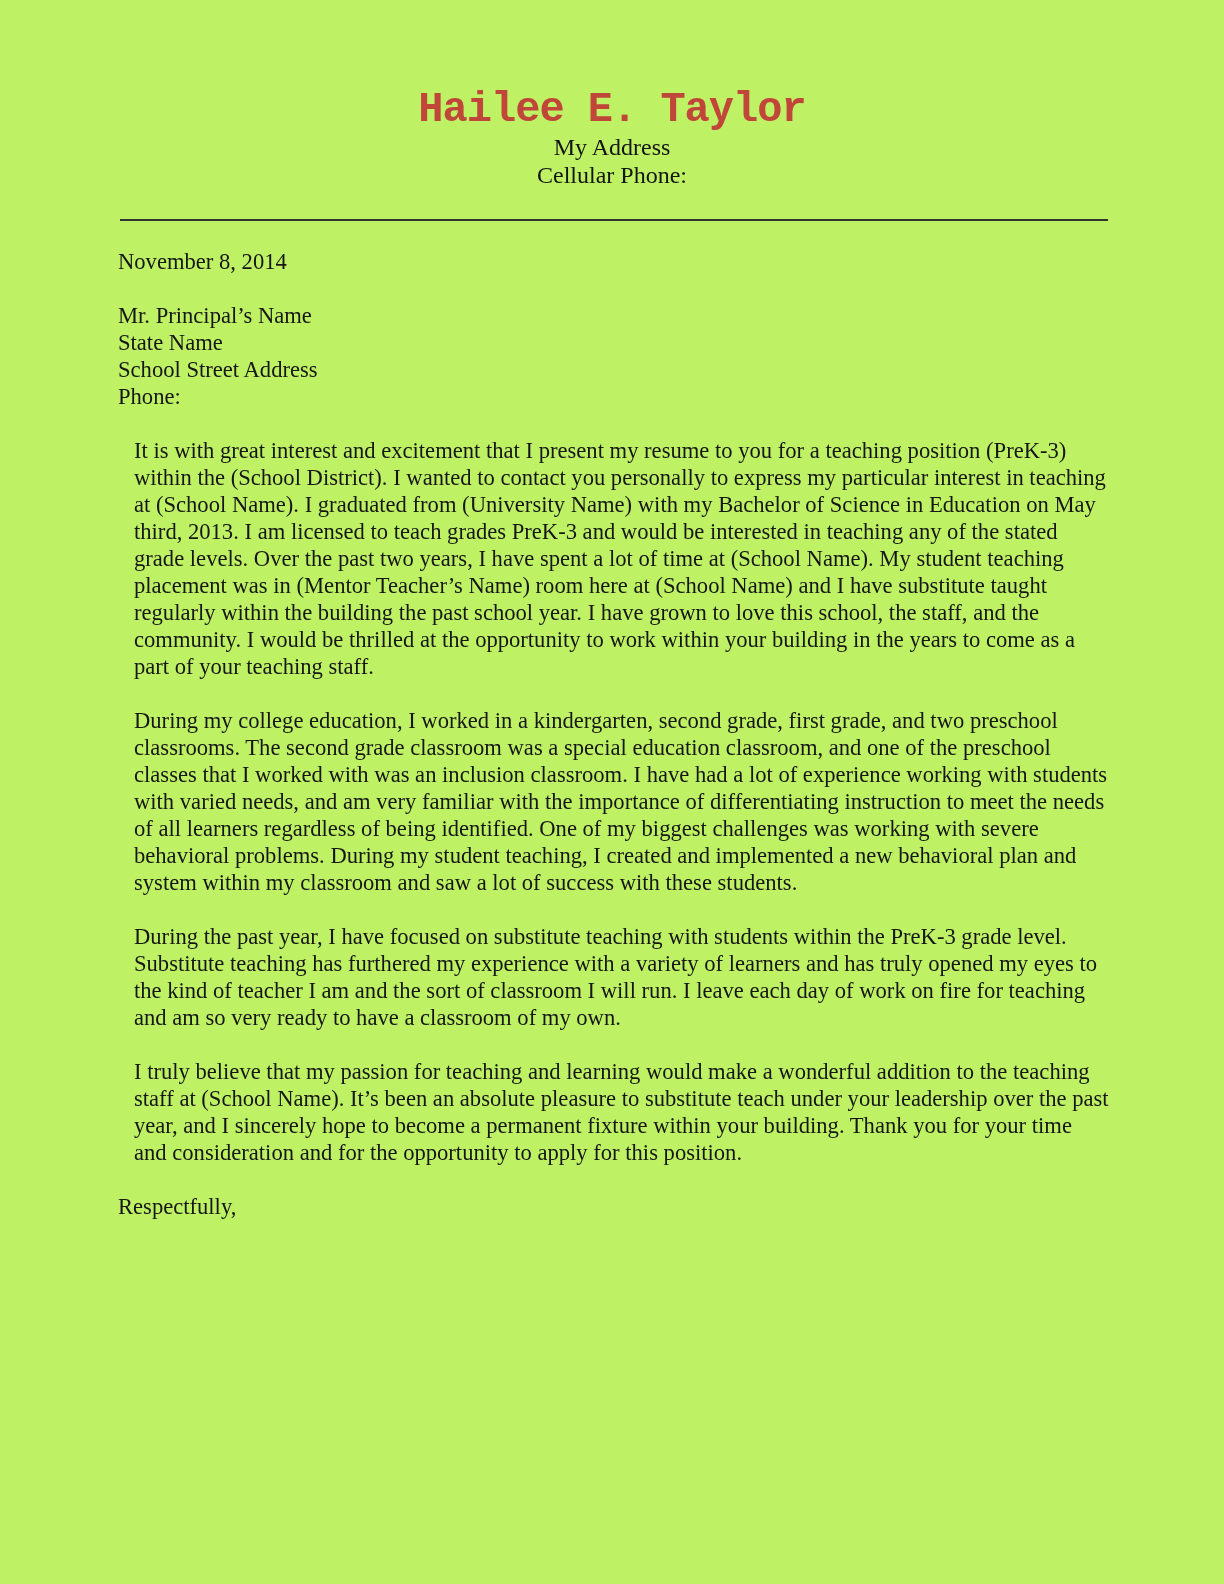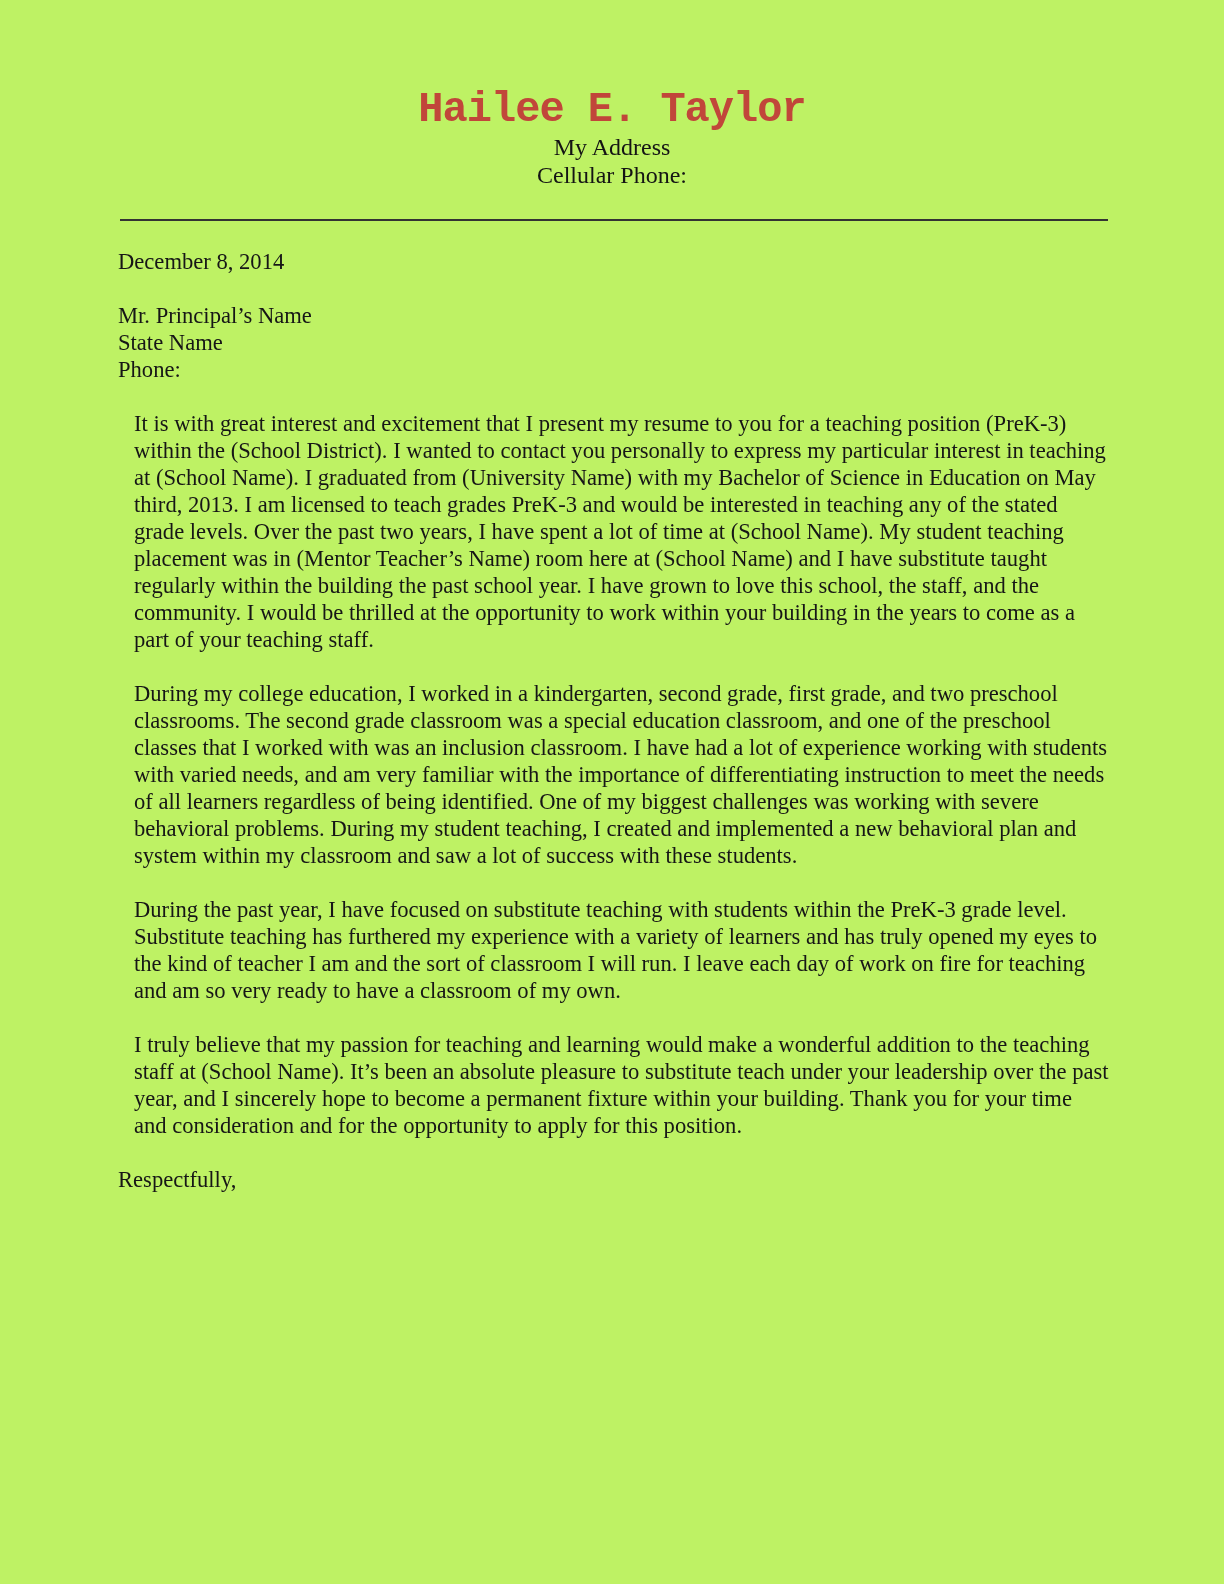--- a/index.html
+++ b/index.html
@@ -63,25 +63,26 @@
   <div class="header">
     <h1 class="name" style="color: rgb(193, 70, 58);">Hailee E. Taylor</h1>
     <div class="contact-line">My Address</div>
     <div class="contact-line">Cellular Phone:</div>
   </div>
 
   <hr class="rule">
 
   <div class="body-text">
 
-    <div class="block">December 8, 2014</div>
+    <div class="block">November 8, 2014</div>
 
     <div class="block">
       <span class="line">Mr. Principal’s Name</span>
       <span class="line">State Name</span>
+      <span class="line">School Street Address</span>
       <span class="line">Phone:</span>
     </div>
 
 
     <p class="block">It is with great interest and excitement that I present my resume to you for a teaching position (PreK-3) within the (School District). I wanted to contact you personally to express my particular interest in teaching at (School Name). I graduated from (University Name) with my Bachelor of Science in Education on May third, 2013. I am licensed to teach grades PreK-3 and would be interested in teaching any of the stated grade levels. Over the past two years, I have spent a lot of time at (School Name). My student teaching placement was in (Mentor Teacher’s Name) room here at (School Name) and I have substitute taught regularly within the building the past school year. I have grown to love this school, the staff, and the community. I would be thrilled at the opportunity to work within your building in the years to come as a part of your teaching staff.</p>
 
     <p class="block">During my college education, I worked in a kindergarten, second grade, first grade, and two preschool classrooms. The second grade classroom was a special education classroom, and one of the preschool classes that I worked with was an inclusion classroom. I have had a lot of experience working with students with varied needs, and am very familiar with the importance of differentiating instruction to meet the needs of all learners regardless of being identified. One of my biggest challenges was working with severe behavioral problems. During my student teaching, I created and implemented a new behavioral plan and system within my classroom and saw a lot of success with these students.</p>
 
     <p class="block">During the past year, I have focused on substitute teaching with students within the PreK-3 grade level. Substitute teaching has furthered my experience with a variety of learners and has truly opened my eyes to the kind of teacher I am and the sort of classroom I will run. I leave each day of work on fire for teaching and am so very ready to have a classroom of my own.</p>
 

